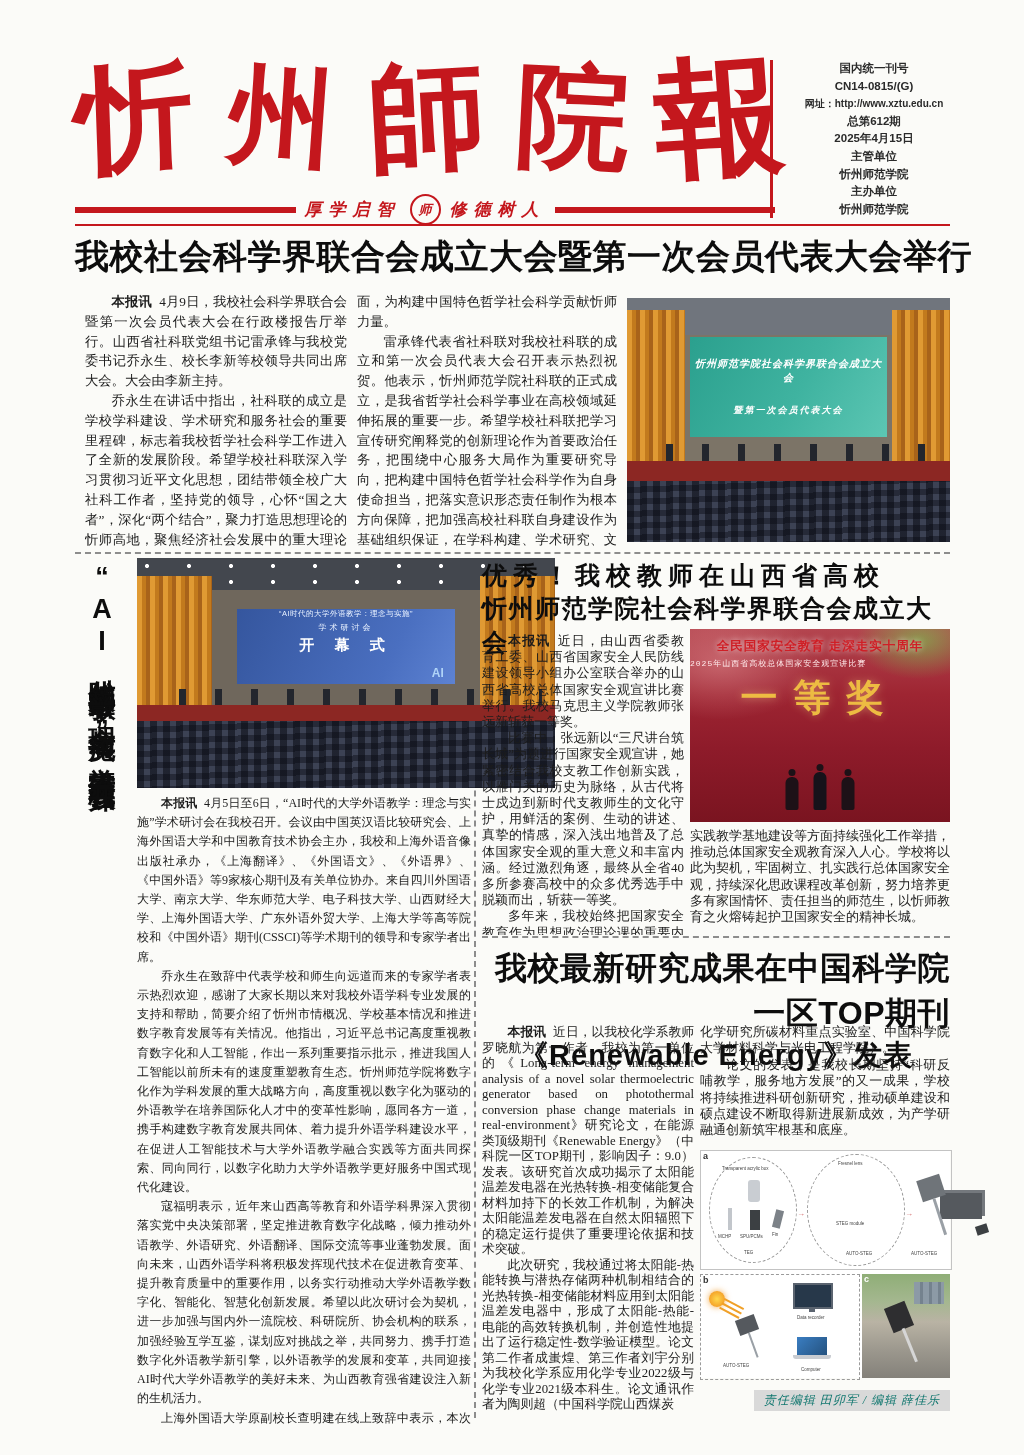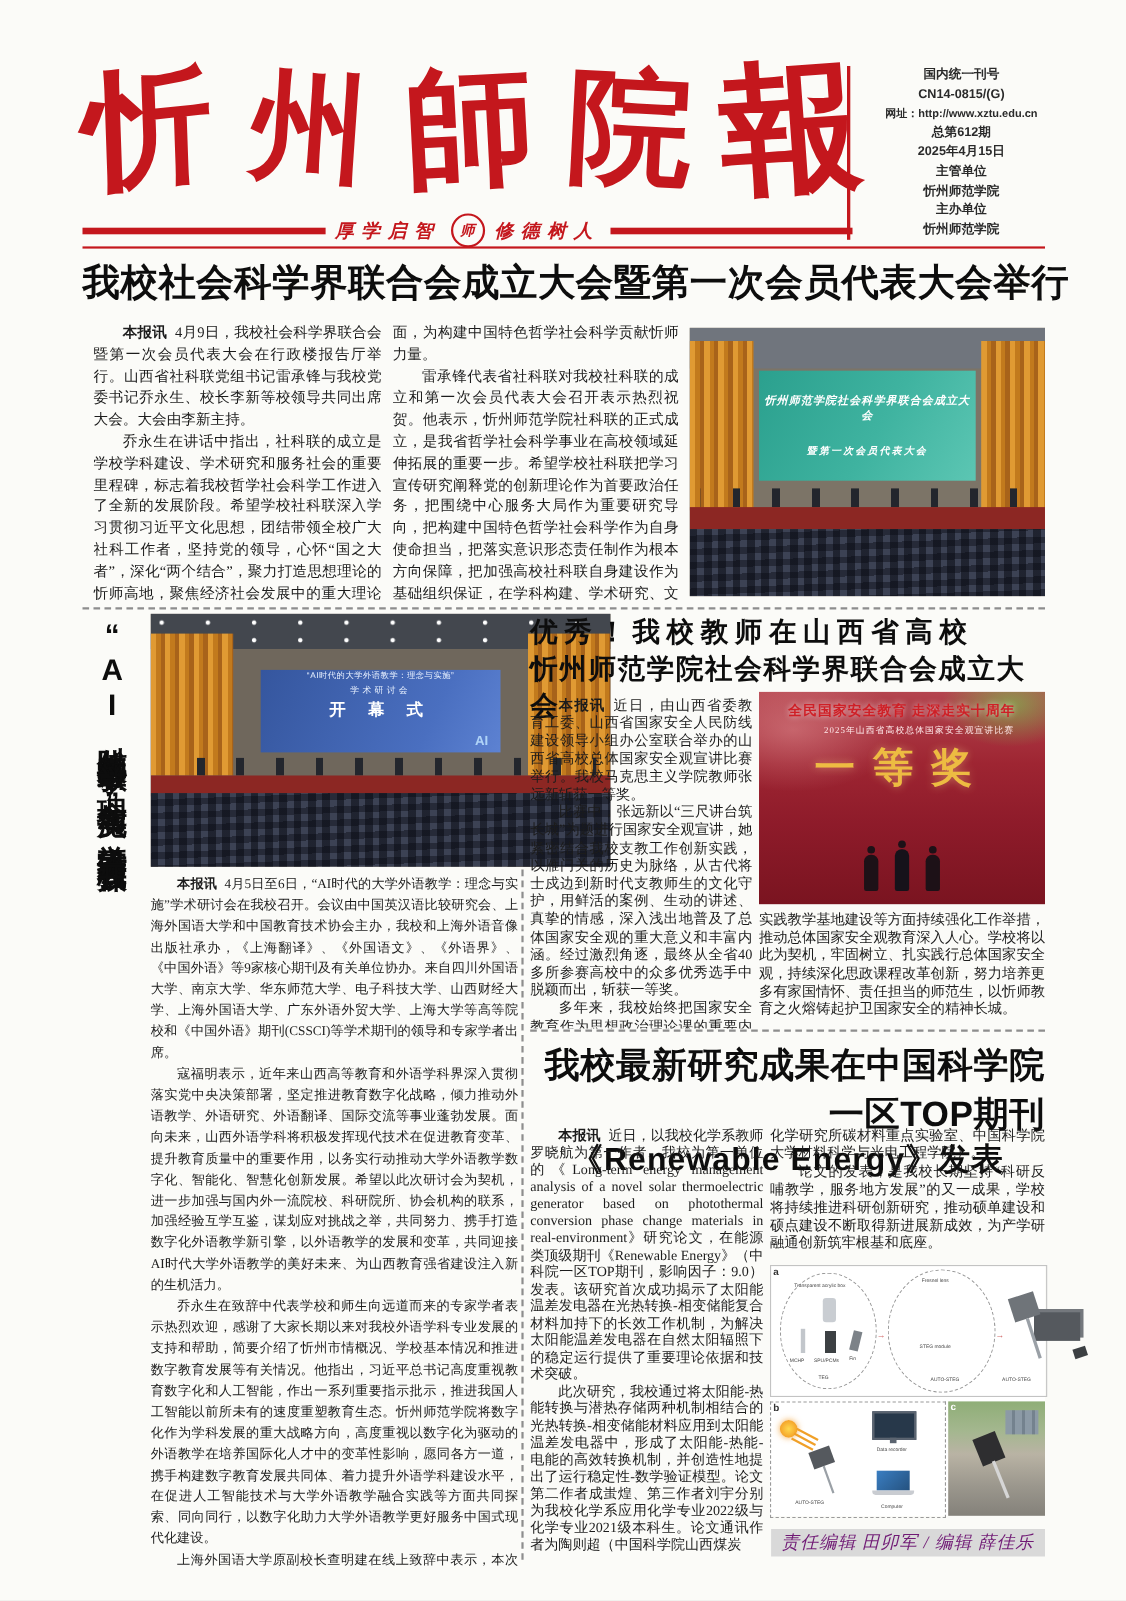--- a/index.html
+++ b/index.html
@@ -97,22 +97,22 @@
   .a3-headline .l1{display:block;font-size:25px;letter-spacing:6px;line-height:32px;}
   .a3-headline .l2{display:block;font-size:25px;letter-spacing:1.5px;line-height:34px;}
   .a3c1{position:absolute;left:482px;top:633px;width:202px;height:302px;font-size:13px;line-height:16.2px;overflow:hidden;}
   .photo3{position:absolute;left:690px;top:629px;width:260px;height:193px;overflow:hidden;
           background:
             radial-gradient(ellipse 90px 55px at 88% 6%, rgba(110,220,80,.55), transparent 70%),
             radial-gradient(ellipse 140px 80px at 12% 18%, rgba(255,190,190,.35), transparent 70%),
             linear-gradient(180deg,#b4454f 0%,#9e2532 34%,#8e1b2a 62%,#7a1420 100%);}
   .p3-b1{margin-top:9px;text-align:center;color:#cf1f26;font-weight:700;
          font-size:12.5px;letter-spacing:1px;text-shadow:0 0 6px rgba(255,255,255,.65);}
-  .p3-b2{margin-top:3px;text-align:center;color:#ffe9ea;font-size:8px;letter-spacing:1px;
-         font-family:Liberation Serif, serif;margin-left:31px;}
+  .p3-b2{margin-top:3px;color:#ffe9ea;font-size:8px;letter-spacing:1px;
+         font-family:Liberation Mono, monospace;}
   .p3-award{margin-top:4px;text-align:center;color:#f2c443;font-size:37px;font-weight:900;
             letter-spacing:16px;text-shadow:0 0 8px rgba(255,230,150,.45);opacity:.95;}
   .p3-people{position:absolute;bottom:12px;left:50%;transform:translateX(-50%);display:flex;gap:15px;align-items:flex-end;}
   .p3-person{width:13px;height:33px;background:#1d1117;border-radius:6px 6px 2px 2px;position:relative;}
   .p3-person::before{content:"";position:absolute;top:-8px;left:3px;width:7px;height:7px;border-radius:50%;background:#1d1117;}
   .p3-person.mid{height:38px;background:#16121a;}
   .a3c2{position:absolute;left:690px;top:828px;width:260px;height:106px;font-size:13px;line-height:16.2px;overflow:hidden;}
 
   
   .a4-headline{position:absolute;left:482px;top:946px;width:468px;margin:0;text-align:center;
@@ -152,21 +152,21 @@
   .laptop{position:absolute;left:96px;top:62px;width:30px;height:18px;background:linear-gradient(135deg,#3a7ec2,#25527f);}
   .laptop::after{content:"";position:absolute;left:-4px;top:18px;width:38px;height:4px;background:#c9ccd1;border-radius:0 0 3px 3px;}
   .panelC{position:absolute;left:162px;top:124px;width:88px;height:104px;
           background:linear-gradient(180deg,#8fae77 0%,#a4b78f 26%,#b9b3a4 46%,#9b978d 74%,#84817a 100%);}
   .devC{position:absolute;left:26px;top:30px;width:22px;height:26px;background:#2e2e30;transform:rotate(-22deg);}
   .devC::after{content:"";position:absolute;left:9px;top:25px;width:3px;height:36px;background:#d6d6d6;}
   .bldg{position:absolute;right:6px;top:8px;width:30px;height:22px;
         background:repeating-linear-gradient(90deg,#8c9aa6 0 6px,#74828e 6px 9px);}
 
   .editors{margin-top:12px;text-align:right;}
-  .editors span{display:inline-block;background:#d9d9d9;color:#701a75;font-size:16px;
+  .editors span{display:inline-block;background:#d9d9d9;color:#0f766e;font-size:12px;
                 padding:2px 10px;letter-spacing:1px;font-style:italic;}
 </style>
 </head>
 <body>
 
 <div class="page">
 
   <header class="masthead">
     <div class="mh-title">
       <span class="tc tc0">忻</span>
@@ -237,22 +237,22 @@
       <div class="s3">开 幕 式</div>
       <div class="p2-ai">AI</div>
     </div>
     <div class="people-row p2-people"></div>
     <div class="stage-table p2-table"></div>
     <div class="audience p2-aud"></div>
   </figure>
 
   <div class="a2-text bodytext">
     <p><span class="lead">本报讯</span><span>4月5日至6日，“AI时代的大学外语教学：理念与实施”学术研讨会在我校召开。会议由中国英汉语比较研究会、上海外国语大学和中国教育技术协会主办，我校和上海外语音像出版社承办，《上海翻译》、《外国语文》、《外语界》、《中国外语》等9家核心期刊及有关单位协办。来自四川外国语大学、南京大学、华东师范大学、电子科技大学、山西财经大学、上海外国语大学、广东外语外贸大学、上海大学等高等院校和《中国外语》期刊(CSSCI)等学术期刊的领导和专家学者出席。</span></p>
+    <p><span>乔永生在致辞中代表学校和师生向远道而来的专家学者表示热烈欢迎，感谢了大家长期以来对我校外语学科专业发展的支持和帮助，简要介绍了忻州市情概况、学校基本情况和推进数字教育发展等有关情况。他指出，习近平总书记高度重视教育数字化和人工智能，作出一系列重要指示批示，推进我国人工智能以前所未有的速度重塑教育生态。忻州师范学院将数字化作为学科发展的重大战略方向，高度重视以数字化为驱动的外语教学在培养国际化人才中的变革性影响，愿同各方一道，携手构建数字教育发展共同体、着力提升外语学科建设水平，在促进人工智能技术与大学外语教学融合实践等方面共同探索、同向同行，以数字化助力大学外语教学更好服务中国式现代化建设。</span></p>
     <p><span>寇福明表示，近年来山西高等教育和外语学科界深入贯彻落实党中央决策部署，坚定推进教育数字化战略，倾力推动外语教学、外语研究、外语翻译、国际交流等事业蓬勃发展。面向未来，山西外语学科将积极发挥现代技术在促进教育变革、提升教育质量中的重要作用，以务实行动推动大学外语教学数字化、智能化、智慧化创新发展。希望以此次研讨会为契机，进一步加强与国内外一流院校、科研院所、协会机构的联系，加强经验互学互鉴，谋划应对挑战之举，共同努力、携手打造数字化外语教学新引擎，以外语教学的发展和变革，共同迎接AI时代大学外语教学的美好未来、为山西教育强省建设注入新的生机活力。</span></p>
-    <p><span>乔永生在致辞中代表学校和师生向远道而来的专家学者表示热烈欢迎，感谢了大家长期以来对我校外语学科专业发展的支持和帮助，简要介绍了忻州市情概况、学校基本情况和推进数字教育发展等有关情况。他指出，习近平总书记高度重视教育数字化和人工智能，作出一系列重要指示批示，推进我国人工智能以前所未有的速度重塑教育生态。忻州师范学院将数字化作为学科发展的重大战略方向，高度重视以数字化为驱动的外语教学在培养国际化人才中的变革性影响，愿同各方一道，携手构建数字教育发展共同体、着力提升外语学科建设水平，在促进人工智能技术与大学外语教学融合实践等方面共同探索、同向同行，以数字化助力大学外语教学更好服务中国式现代化建设。</span></p>
     <p><span>上海外国语大学原副校长查明建在线上致辞中表示，本次研讨会聚焦学术前沿，直击热点问题，具有极强的现实意义和针对性。会议针对AI与外语教育教学、AI与外语学术、AI与教师发展、外语教学模式变革等的议题设置，紧紧抓住了人工智能基于外语教育教学的关键问题，必将为外语教育教学的创新发展提供宝贵思路和借鉴，希望会议在广泛交流中碰撞出更多思想火花，为推动外语教育在人工智能时代高质量发展提供有力支撑。</span></p>
   </div>
 
   <h2 class="a3-headline">
     <span class="l1">优秀！我校教师在山西省高校</span>
     <span class="l2">忻州师范学院社会科学界联合会成立大会</span>
   </h2>
 
   <div class="a3c1 bodytext">
     <p><span class="lead">本报讯</span><span>近日，由山西省委教育工委、山西省国家安全人民防线建设领导小组办公室联合举办的山西省高校总体国家安全观宣讲比赛举行。我校马克思主义学院教师张远新斩获一等奖。</span></p>

